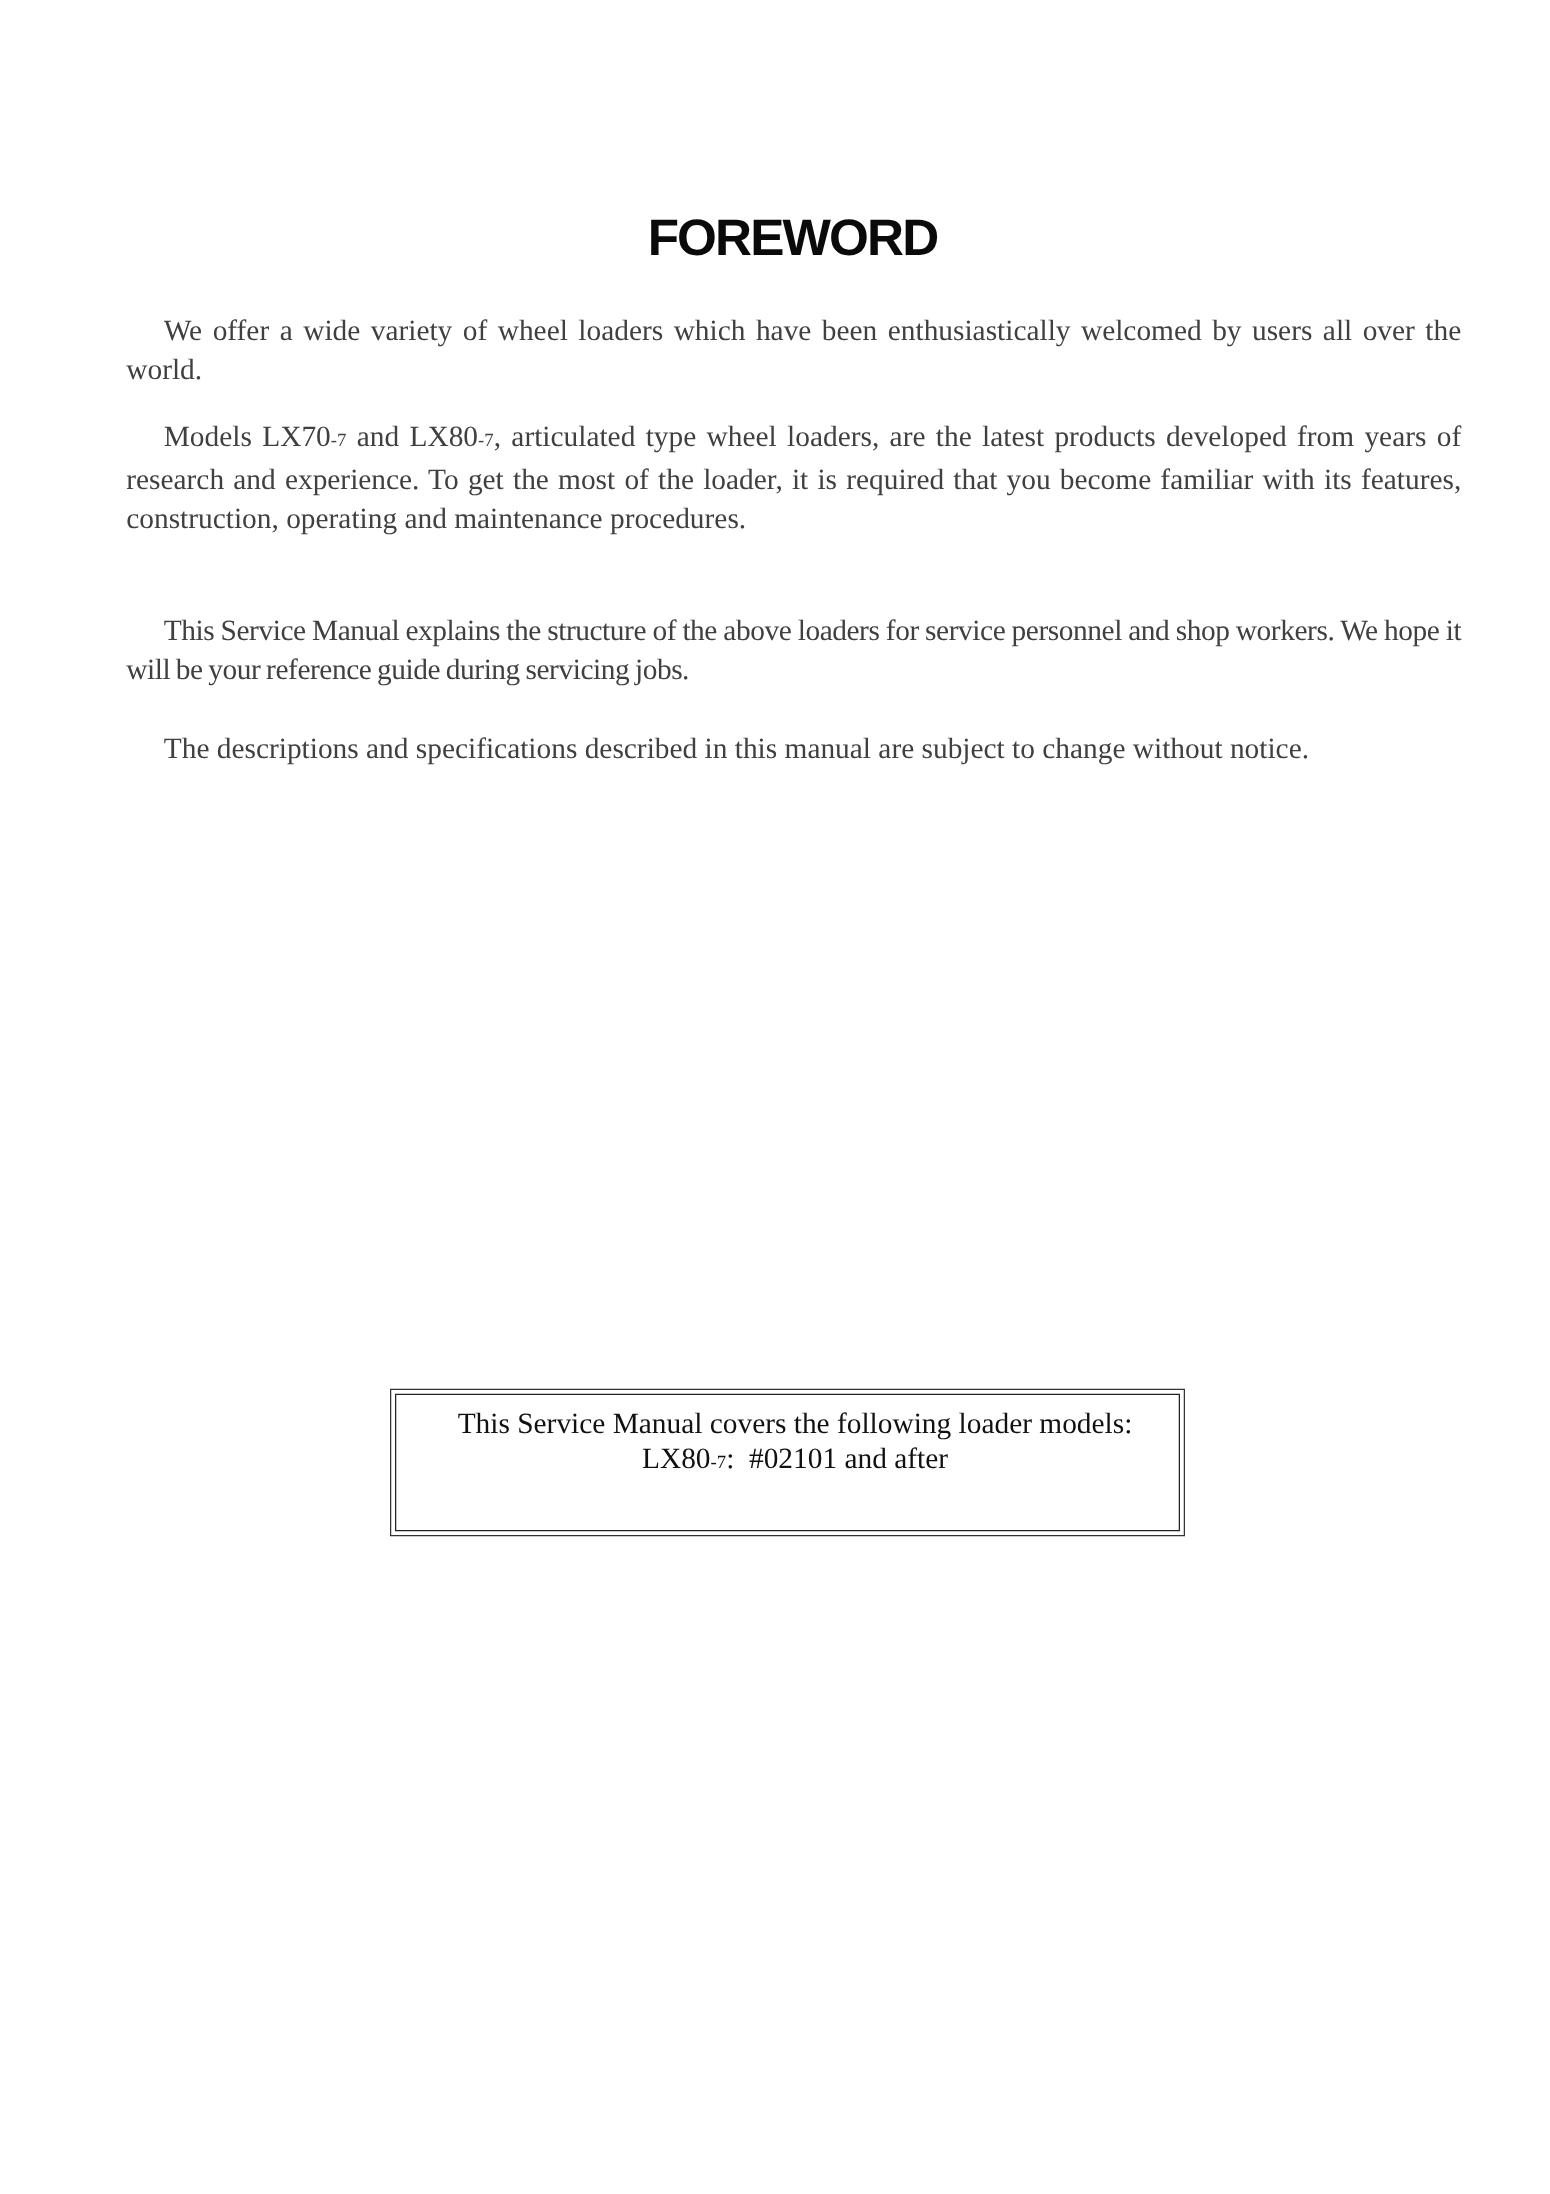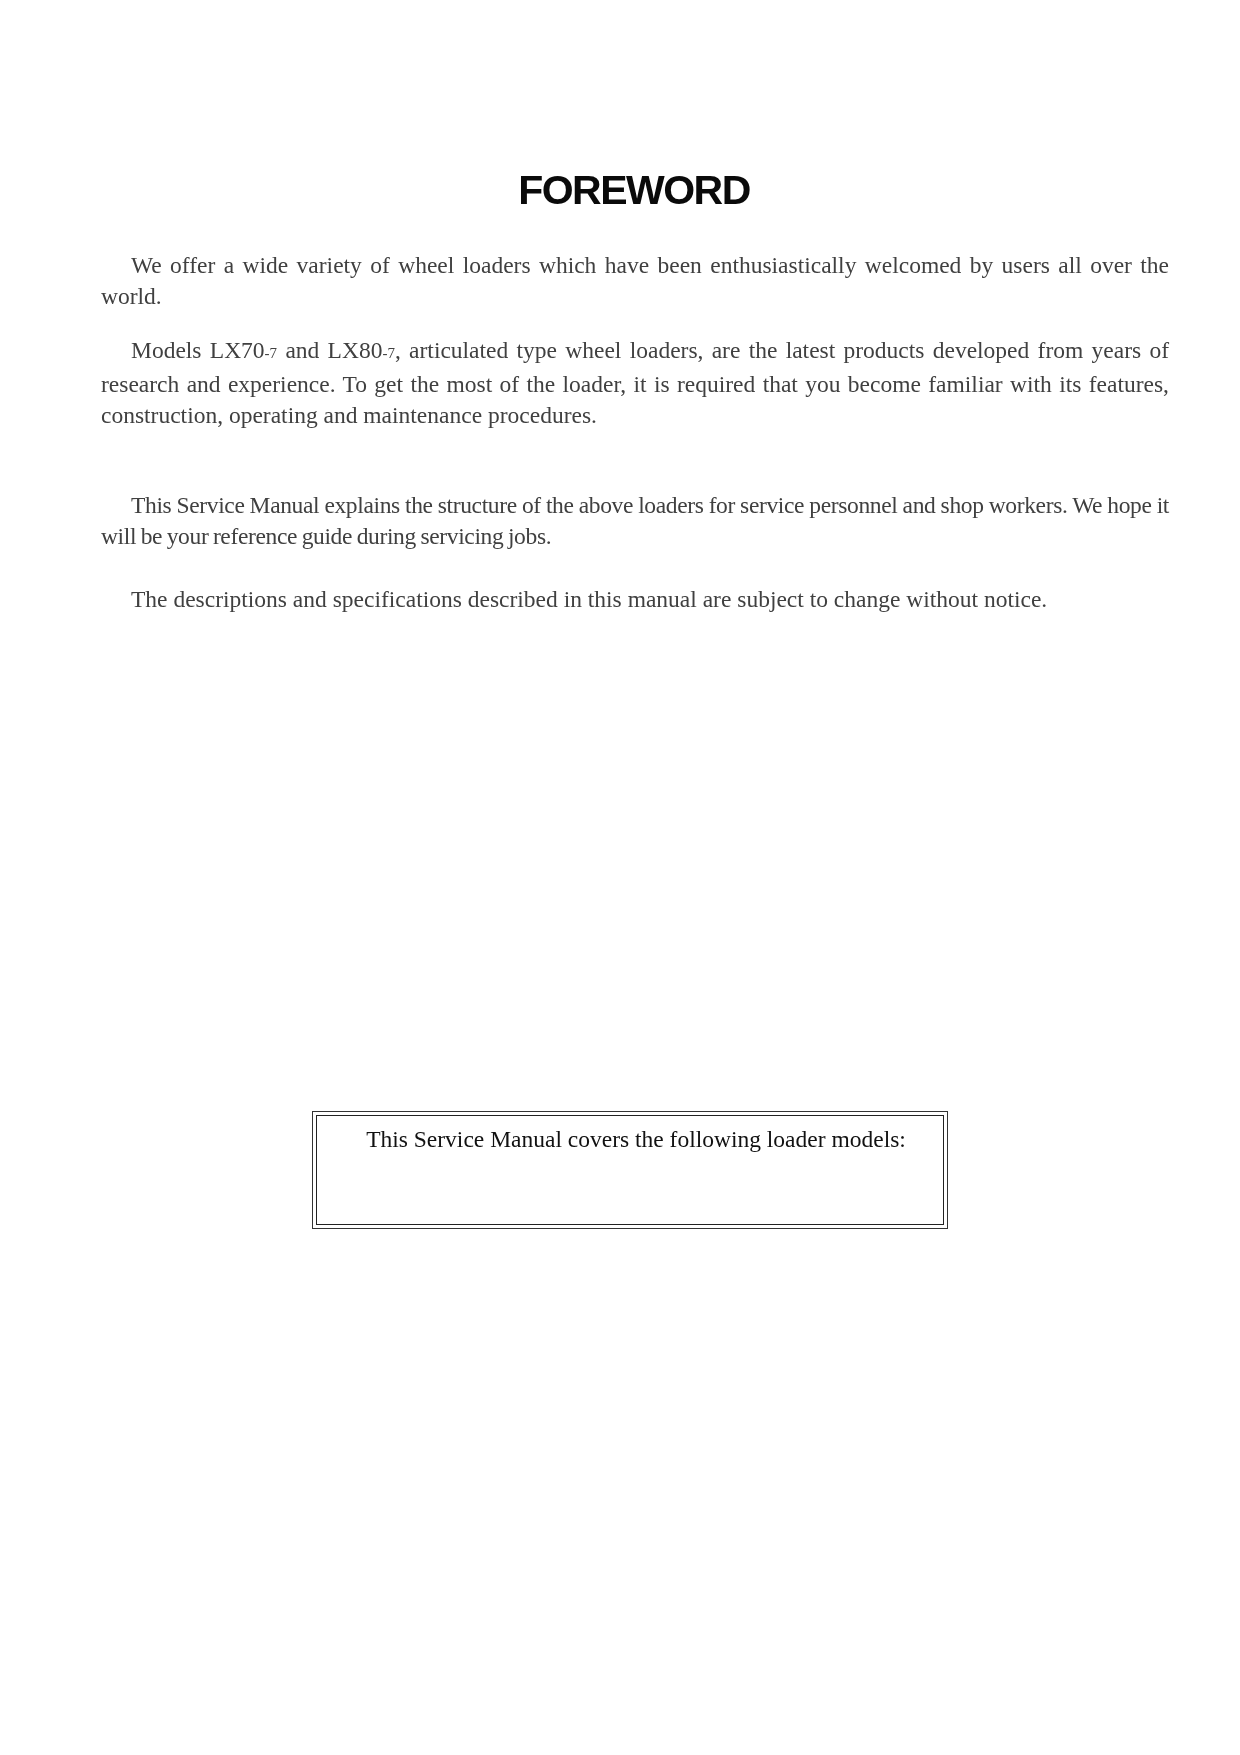--- a/index.html
+++ b/index.html
@@ -92,14 +92,15 @@
 <p class="body-text" id="p2"><span>Models LX70</span><span class="sfx">-7</span><span> and LX80</span><span class="sfx">-7</span><span>, articulated type wheel loaders, are the latest products developed from years of research and experience. To get the most of the loader, it is required that you become familiar with its features, construction, operating and maintenance procedures.</span></p>
 
 <p class="body-text" id="p3">This Service Manual explains the structure of the above loaders for service personnel and shop workers. We hope it will be your reference guide during servicing jobs.</p>
 
 <p class="body-text" id="p4">The descriptions and specifications described in this manual are subject to change without notice.</p>
 
 <div class="coverage-box">
   <div class="coverage-inner"></div>
   <div class="coverage-text">
     <span class="coverage-line">This Service Manual covers the following loader models:</span>
+    <span class="coverage-line"><span>LX80</span><span class="sfx">-7</span><span>:  #02101 and after</span></span>
   </div>
 </div>
 
 </body></html>

